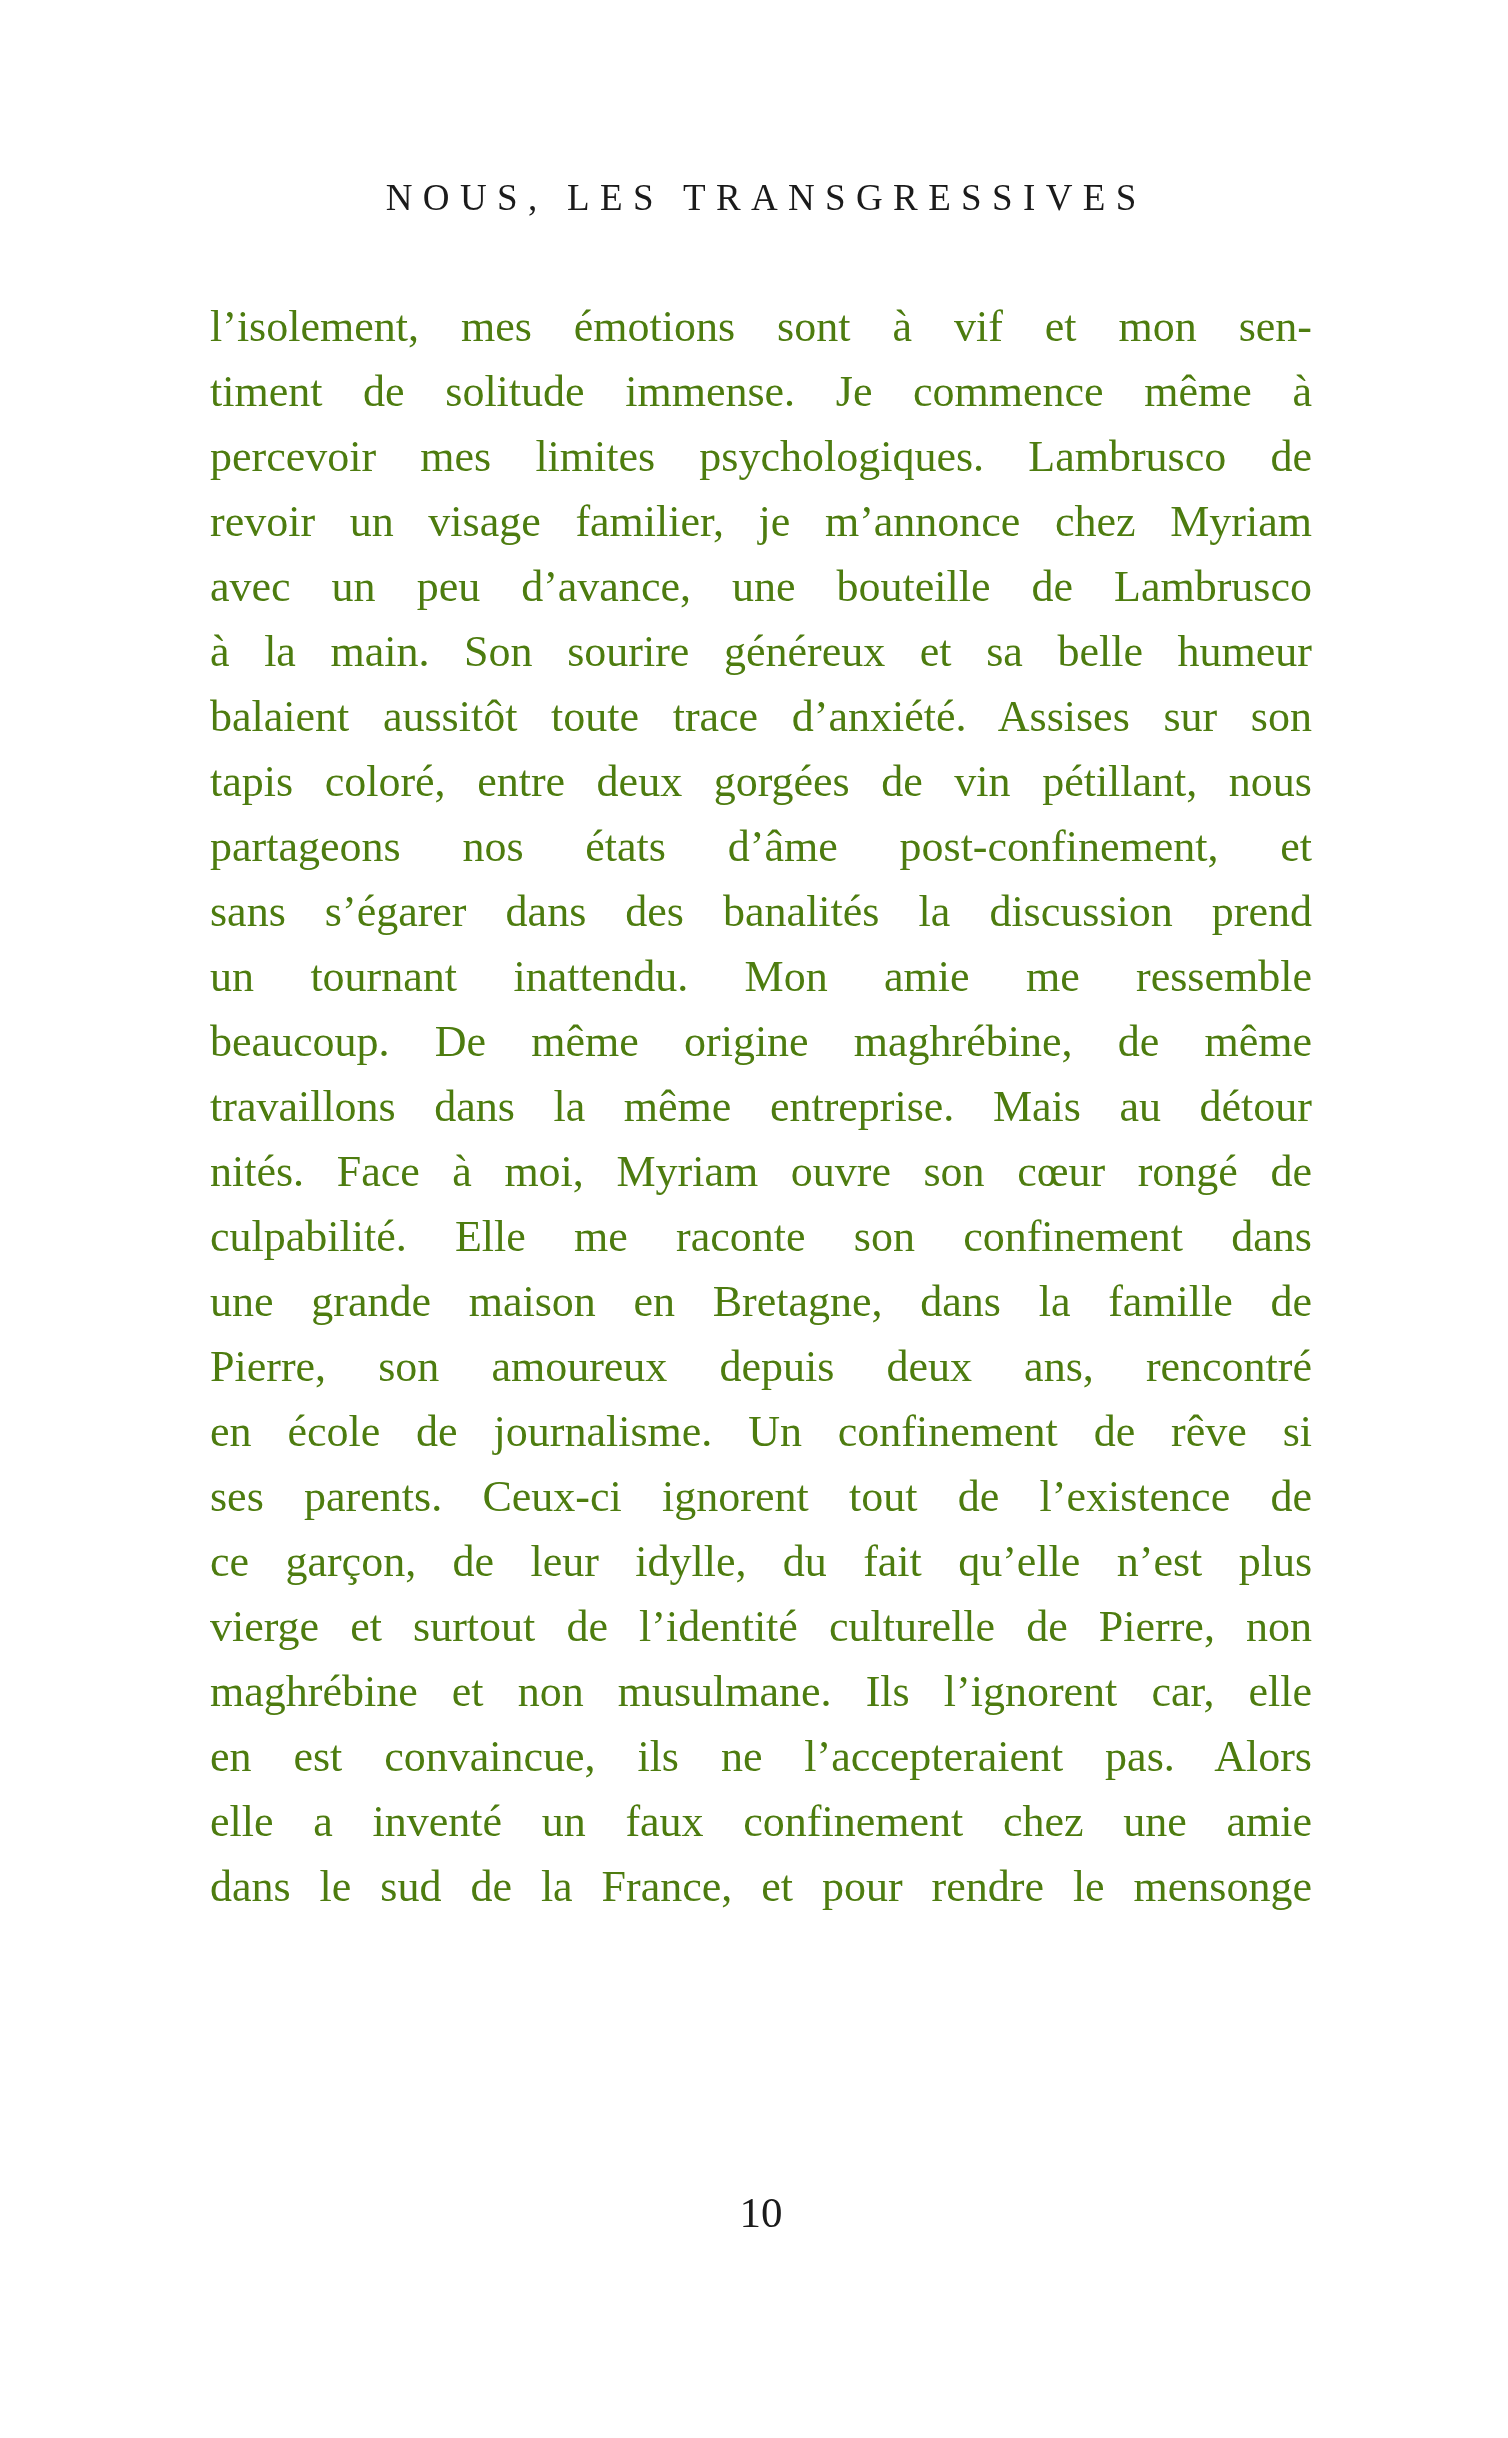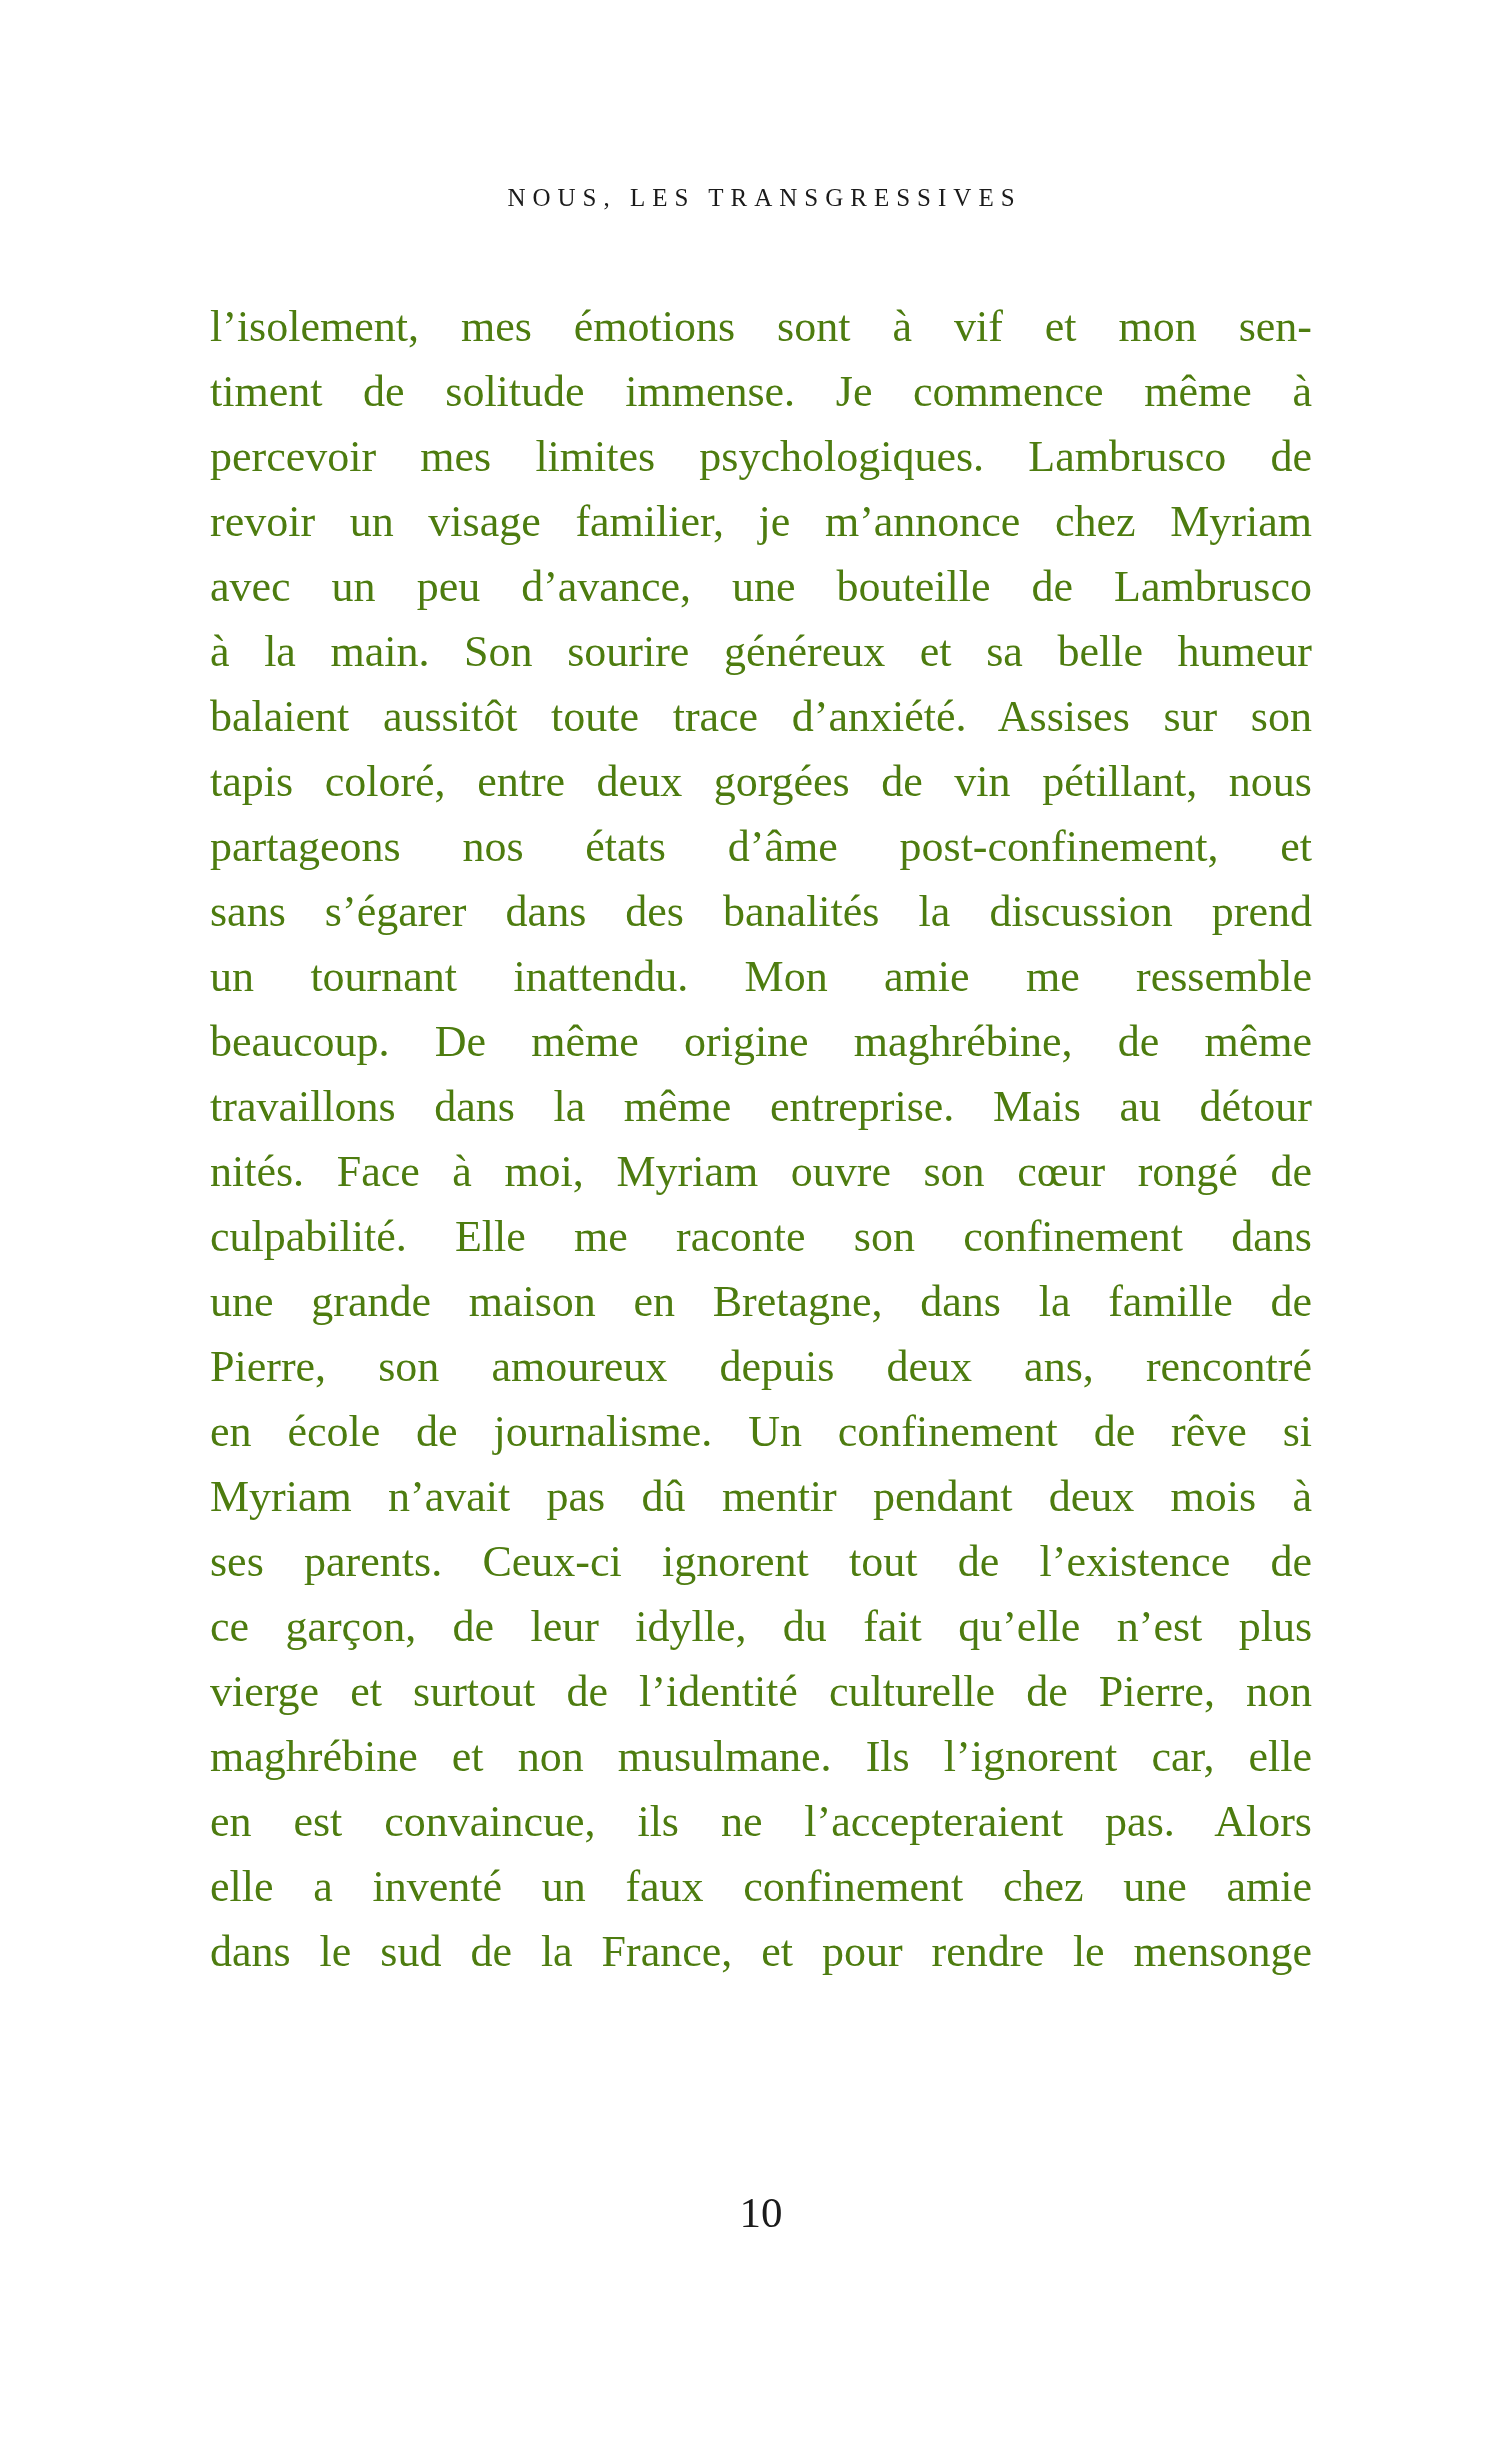--- a/index.html
+++ b/index.html
@@ -15,21 +15,21 @@
     overflow: hidden;
     font-family: "Liberation Serif", "DejaVu Serif", serif;
     color: #151515;
   }
   .running-header {
     position: absolute;
     left: 210px;
     top: 178px;
     width: 1102px;
     text-align: center;
-    font-size: 25px;
+    font-size: 37px;
     line-height: 39px;
     letter-spacing: 0.28em;
     text-indent: 0.28em; 
     white-space: nowrap;
     color: #1b1b1b;
   }
   .body-block {
     position: absolute;
     left: 210px;
     top: 294px;
@@ -74,21 +74,20 @@
     <div class="text-line">partageons nos états d’âme post-confinement, et</div>
     <div class="text-line">sans s’égarer dans des banalités la discussion prend</div>
     <div class="text-line">un tournant inattendu. Mon amie me ressemble</div>
     <div class="text-line">beaucoup. De même origine maghrébine, de même</div>
     <div class="text-line">travaillons dans la même entreprise. Mais au détour</div>
     <div class="text-line">nités. Face à moi, Myriam ouvre son cœur rongé de</div>
     <div class="text-line">culpabilité. Elle me raconte son confinement dans</div>
     <div class="text-line">une grande maison en Bretagne, dans la famille de</div>
     <div class="text-line">Pierre, son amoureux depuis deux ans, rencontré</div>
     <div class="text-line">en école de journalisme. Un confinement de rêve si</div>
-    <div class="text-line">Myriam n’avait pas dû mentir pendant deux mois à</div>
     <div class="text-line">ses parents. Ceux-ci ignorent tout de l’existence de</div>
     <div class="text-line">ce garçon, de leur idylle, du fait qu’elle n’est plus</div>
     <div class="text-line">vierge et surtout de l’identité culturelle de Pierre, non</div>
     <div class="text-line">maghrébine et non musulmane. Ils l’ignorent car, elle</div>
     <div class="text-line">en est convaincue, ils ne l’accepteraient pas. Alors</div>
     <div class="text-line">elle a inventé un faux confinement chez une amie</div>
     <div class="text-line">dans le sud de la France, et pour rendre le mensonge</div>
   </div>
 
   <div class="folio">10</div>

